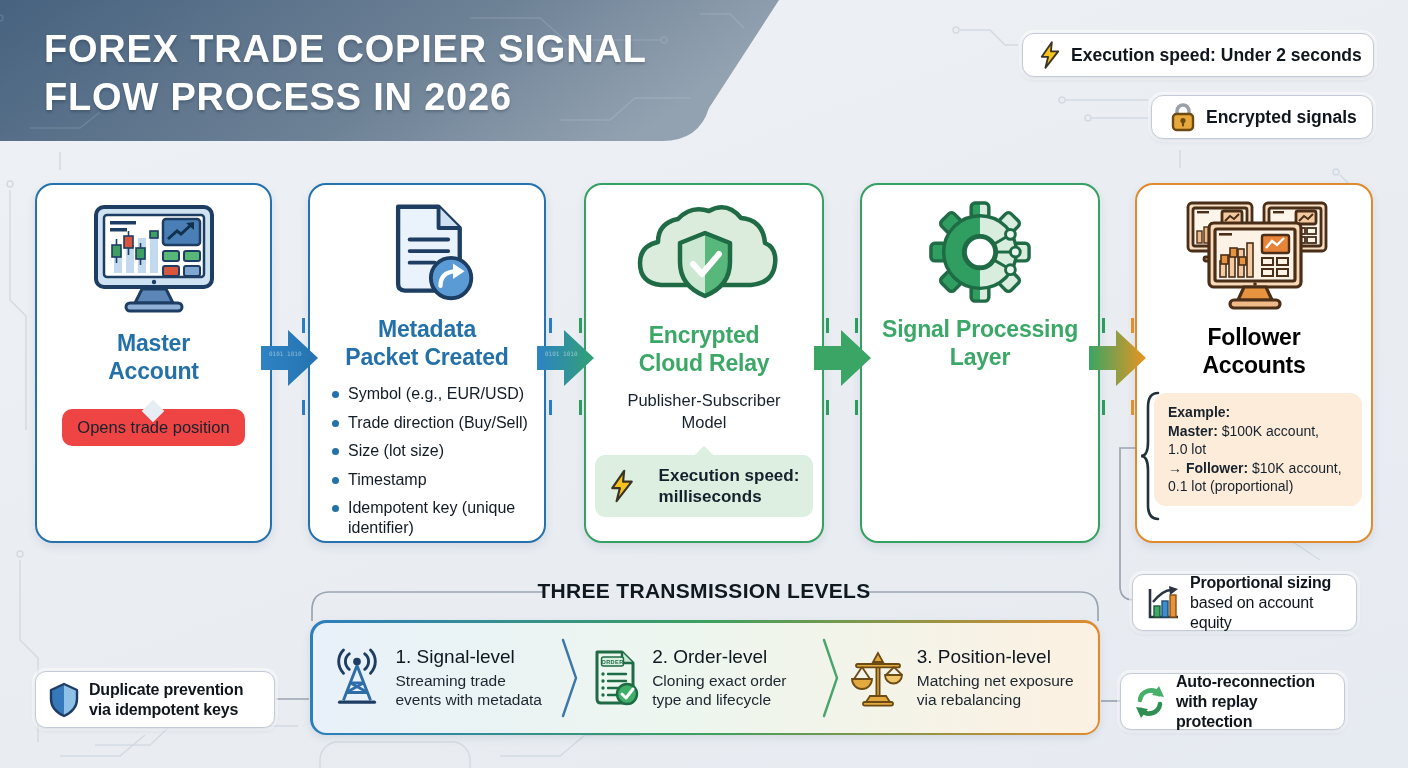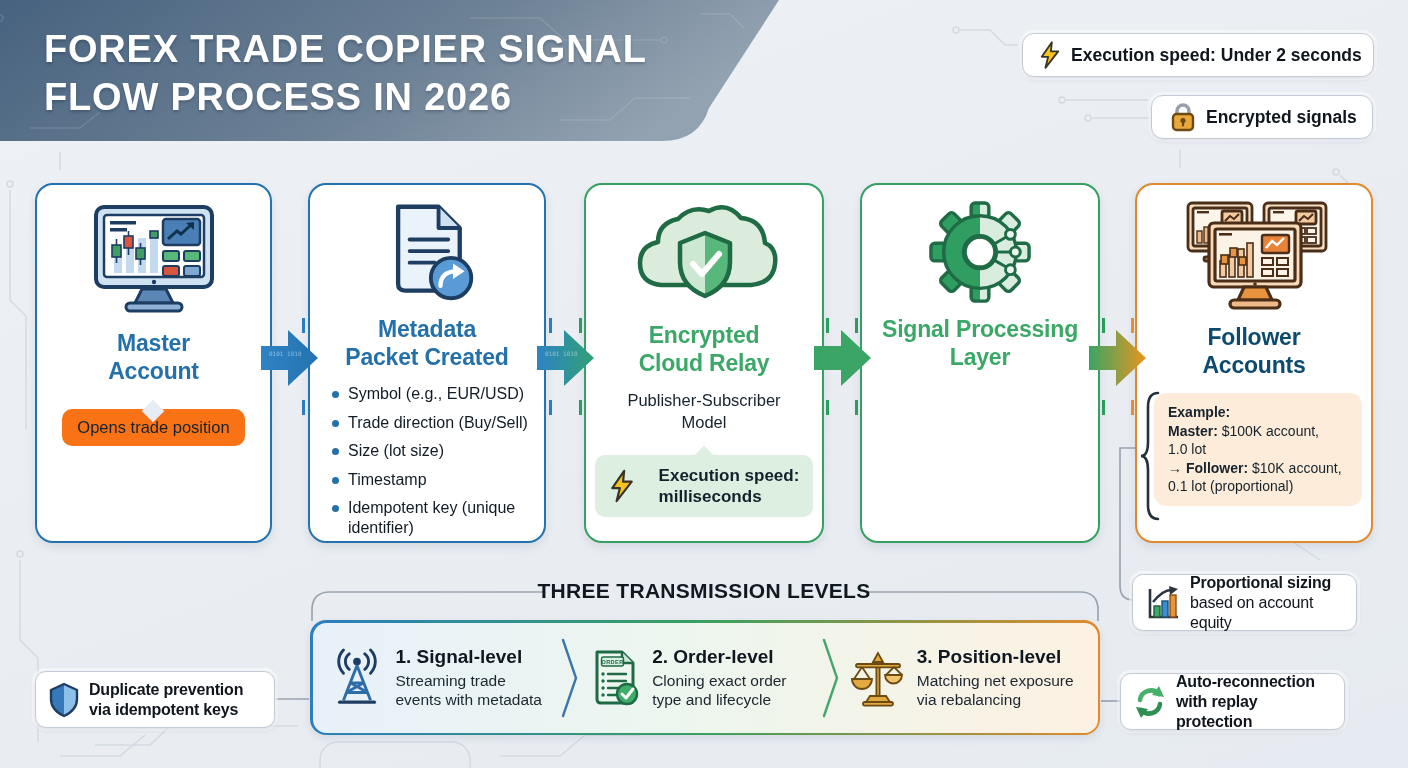--- a/index.html
+++ b/index.html
@@ -42,29 +42,29 @@
   
   .card { position:absolute; top:183px; height:360px; background:#fff; border-radius:18px;
     z-index:2; box-shadow:0 4px 10px rgba(25,50,90,.10);
     display:flex; flex-direction:column; align-items:center; }
   .card.blue   { border:2.5px solid #2473ae; }
   .card.green  { border:2.5px solid #35a061; }
   .card.orange { border:2.5px solid #e08a2e; }
   .card-title { text-align:center; font-weight:bold; font-size:23px; line-height:28px; letter-spacing:-0.2px; }
   .card.blue  .card-title { color:#2471a9; }
   .card.green .card-title { color:#3ca868; }
-  .card.orange .card-title { color:#0c4a6e; }
+  .card.orange .card-title { color:#000000; }
 
   .c1 { left:35px;   width:237px; }
   .c2 { left:308px;  width:238px; }
   .c3 { left:584px;  width:240px; }
   .c4 { left:860px;  width:240px; }
   .c5 { left:1135px; width:238px; }
 
-  .note-pill { position:relative; margin-top:24px; background:#f97316; border-radius:10px;
+  .note-pill { position:relative; margin-top:24px; background:#ef4444; border-radius:10px;
     padding:9px 15px; font-size:16.5px; color:#16222e; }
   .note-pill .ptr { position:absolute; top:-6px; left:50%; margin-left:-8px; width:16px; height:16px;
     background:#e7edf5; transform:rotate(45deg); }
 
   ul.bullets { list-style:none; align-self:stretch; margin-top:13px; padding:0 10px 0 38px; }
   ul.bullets li { position:relative; font-size:16px; line-height:19.5px; color:#121c26; margin-bottom:9px; }
   ul.bullets li::before { content:""; position:absolute; left:-16px; top:7px; width:7px; height:7px; border-radius:50%; }
   .card.blue  ul.bullets li::before { background:#2471a9; }
   .card.green ul.bullets li::before { background:#35a061; }
 
@@ -88,21 +88,21 @@
   
   .trans-heading { position:absolute; left:0; top:579px; width:1408px; text-align:center; z-index:2;
     font-size:21px; font-weight:bold; letter-spacing:0.3px; color:#101820; }
   .trans-box-border { position:absolute; left:310px; top:620px; width:790px; height:115px; z-index:2;
     border-radius:16px; padding:2.5px;
     background:linear-gradient(90deg,#2d7ebe,#3ba05f 50%,#e08a2e); box-shadow:0 3px 8px rgba(25,50,90,.10); }
   .trans-box { width:100%; height:100%; border-radius:13.5px;
     background:linear-gradient(90deg,#e8f1f9,#edf6ee 48%,#fcf1e2);
     display:flex; align-items:center; padding:0 14px 0 16px; }
   .level { display:flex; align-items:center; gap:11px; width:240px; }
-  .level .lt { font-size:19px; font-weight:bold; color:#0f1720; margin-bottom:3px; }
+  .level .lt { font-size:19px; font-weight:normal; color:#0f1720; margin-bottom:3px; }
   .level .ld { font-size:15.5px; line-height:19px; color:#1c2630; max-width:182px; }
   .sep { width:20px; height:84px; margin:0 9px; flex:none; }
 </style>
 </head>
 <body>
 
 <svg class="bgdecor" width="1408" height="768" viewBox="0 0 1408 768">
   <g stroke="#d3dae2" stroke-width="1.5" fill="none">
     <polyline points="10,190 10,300 26,316 26,430"></polyline>
       <circle cx="10" cy="184" r="3"></circle>

